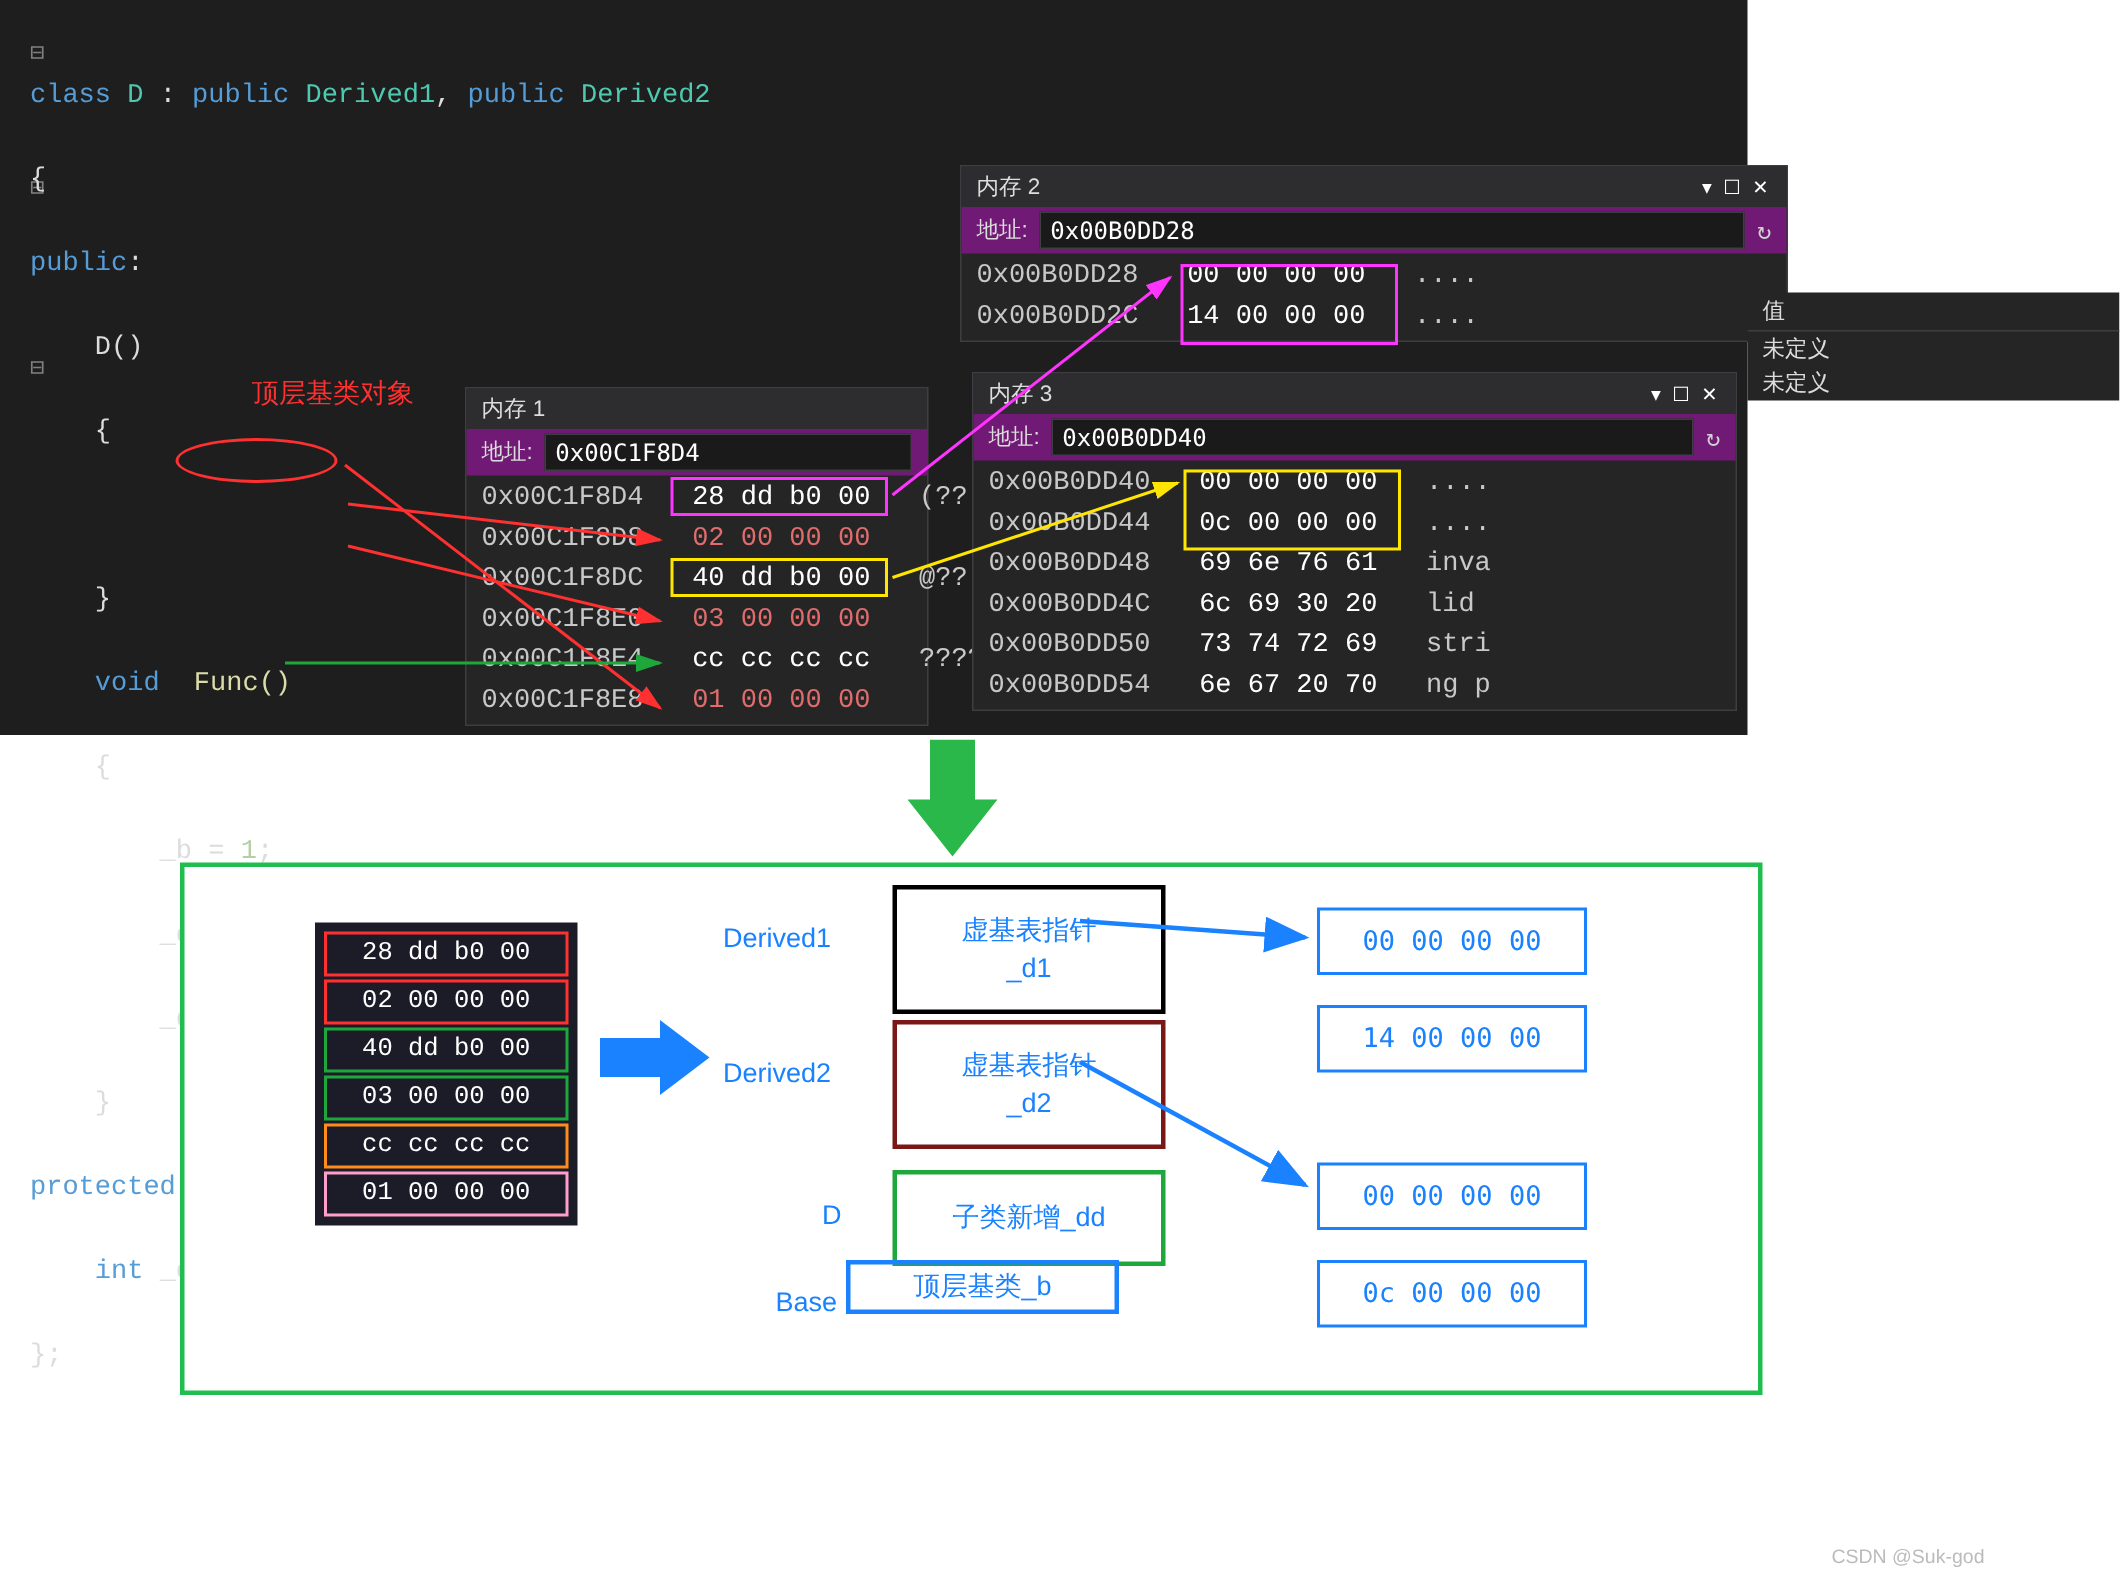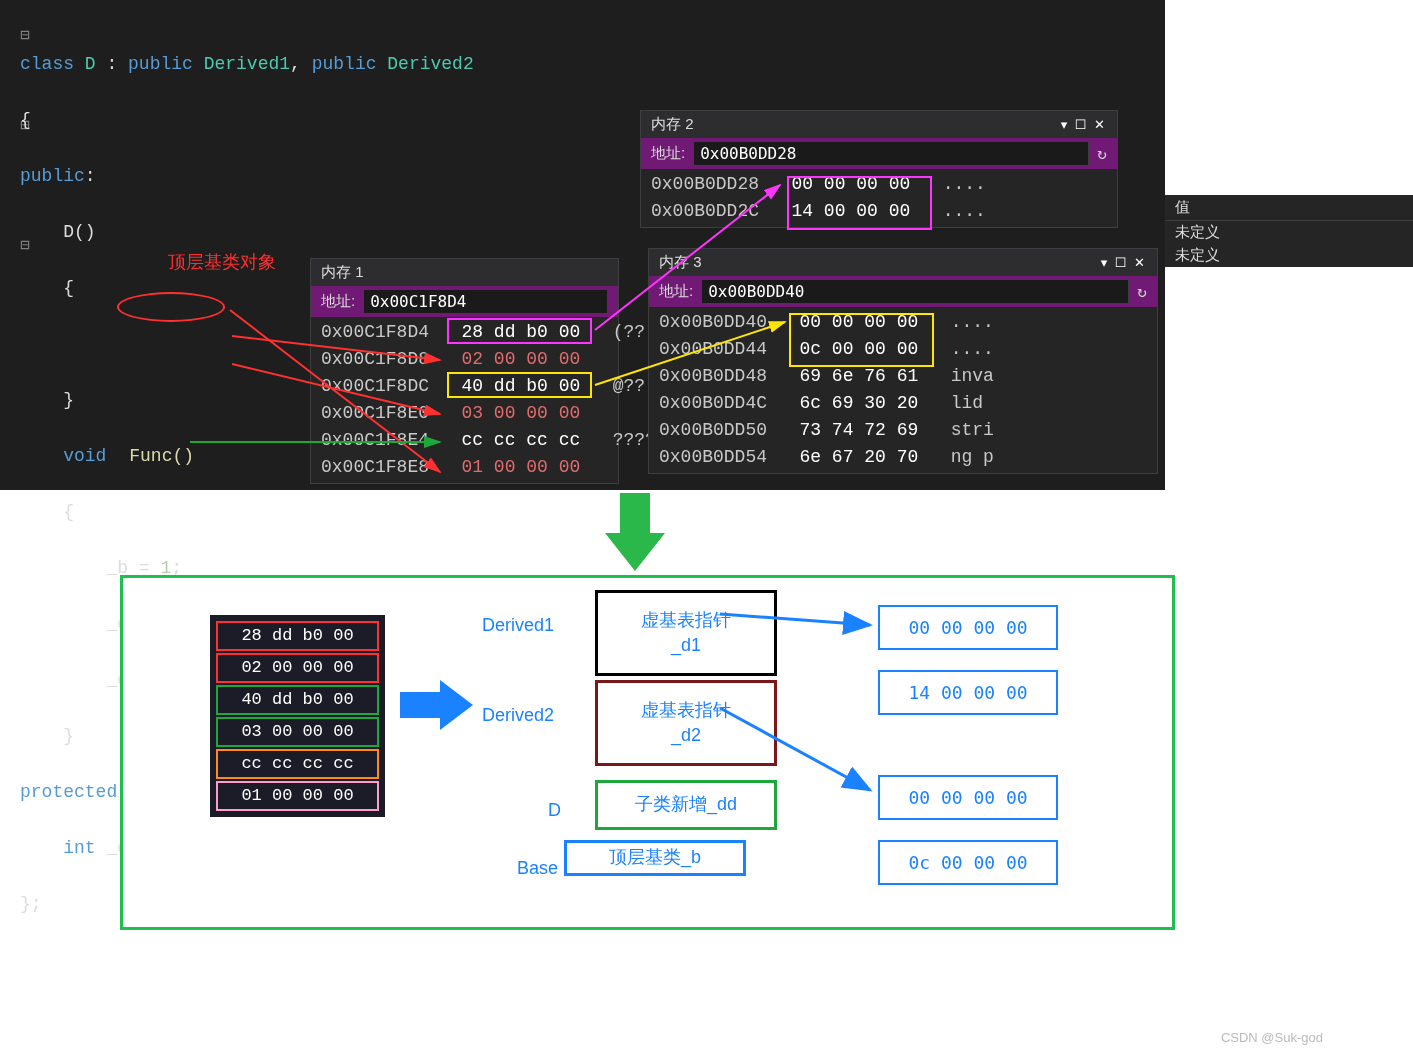--- a/index.html
+++ b/index.html
@@ -77,21 +77,21 @@
 <span class="code-line"><span>        _d2 = </span><span class="num">3</span><span>;</span></span>
 <span class="code-line"><span>    }</span></span>
 <span class="code-line"><span class="kw">protected</span><span>:</span></span>
 <span class="code-line"><span class="kw">    int</span><span> _dd;</span></span>
 <span class="code-line"><span>};</span></span>
 </div>
 
 <div class="red-label" style="left:168px; top:250px;">顶层基类对象</div>
 <div class="red-ellipse" style="left:117px; top:292px; width:108px; height:30px;"></div>
 
-<div class="mem-panel" style="left:640px; top:110px; width:478px;">
+<div class="mem-panel" style="left:640px; top:110px; width:552px;">
   <div class="mem-hdr">
     <span>内存 2</span>
     <span class="mem-hdr-ctrl">▾ ☐ ✕</span>
   </div>
   <div class="mem-addr-row">
     <span class="mem-addr-lbl">地址:</span>
     <input class="mem-addr-inp" value="0x00B0DD28" style="">
     <span class="refresh-ic">↻</span>
   </div>
   <div class="mem-body">
@@ -201,21 +201,21 @@
 <div class="diag-label" style="left:482px; top:705px;">Derived2</div>
 <div class="diag-label" style="left:548px; top:800px;">D</div>
 <div class="diag-label" style="left:517px; top:858px;">Base</div>
 
 <div class="diag-box" style="left:595px; top:590px; width:182px; height:86px; border-color:#000;">
   <span><span>虚基表指针</span><br><span>_d1</span></span>
 </div>
 <div class="diag-box" style="left:595px; top:680px; width:182px; height:86px; border-color:#7a1818;">
   <span><span>虚基表指针</span><br><span>_d2</span></span>
 </div>
-<div class="diag-box" style="left:595px; top:780px; width:182px; height:50px; border-color:#1ea83c;">
+<div class="diag-box" style="left:595px; top:780px; width:182px; height:64px; border-color:#1ea83c;">
   <span>子类新增_dd</span>
 </div>
 <div class="diag-box" style="left:564px; top:840px; width:182px; height:36px; border-color:#1a82ff;">
   <span>顶层基类_b</span>
 </div>
 
 <div class="diag-subbox" style="left:878px; top:605px; width:180px; height:45px;">00 00 00 00</div>
 <div class="diag-subbox" style="left:878px; top:670px; width:180px; height:45px;">14 00 00 00</div>
 <div class="diag-subbox" style="left:878px; top:775px; width:180px; height:45px;">00 00 00 00</div>
 <div class="diag-subbox" style="left:878px; top:840px; width:180px; height:45px;">0c 00 00 00</div>

